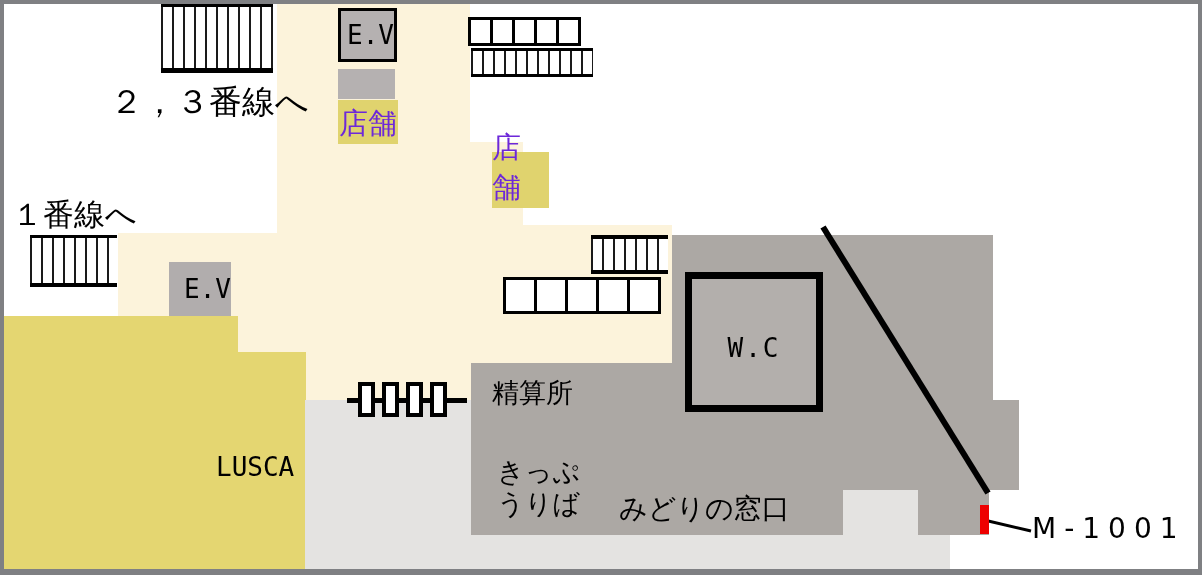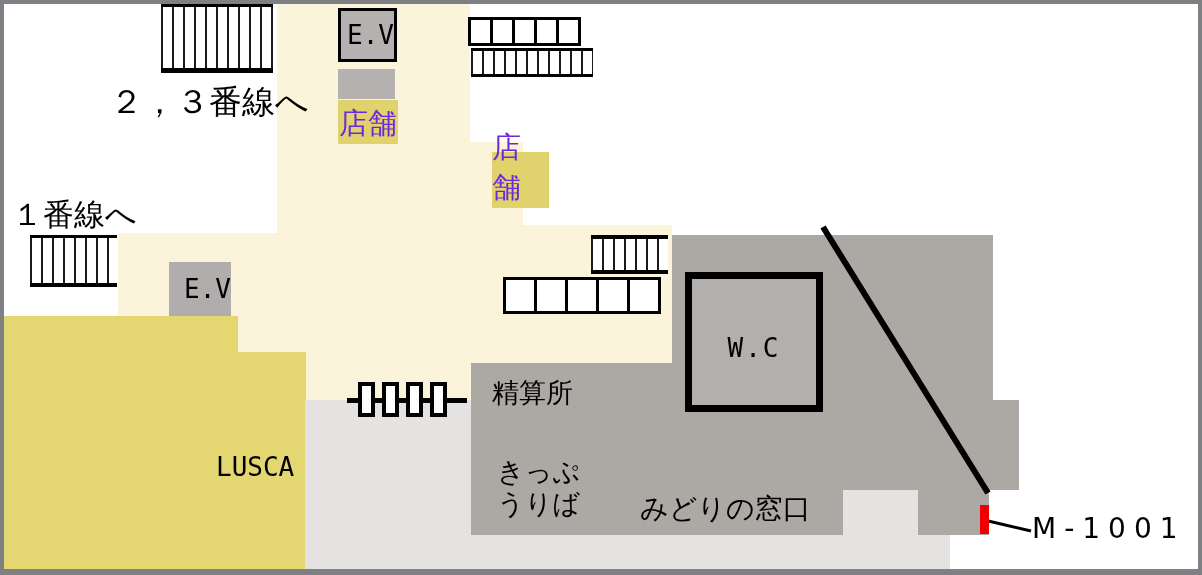--- a/index.html
+++ b/index.html
@@ -116,17 +116,17 @@
 
   <div class="abs z35" style="left:980px;top:505px;width:9px;height:29px;background:#EE0000;"></div>
 
   <div class="abs label z40" style="left:110px;top:80px;font-size:33px;">２，３番線へ</div>
   <div class="abs label z40" style="left:12px;top:194px;font-size:31px;">１番線へ</div>
   <div class="abs label z40" style="left:492px;top:375px;font-size:27px;">精算所</div>
   <div class="abs label z40" style="left:497px;top:456px;font-size:27px;line-height:32px;">
     <div>きっぷ</div>
     <div>うりば</div>
   </div>
-  <div class="abs label z40" style="left:640px;top:490px;font-size:28px;">みどりの窓口</div>
+  <div class="abs label z40" style="left:619px;top:490px;font-size:28px;">みどりの窓口</div>
   <div class="abs label z40" style="left:1032px;top:512px;font-size:28px;letter-spacing:8px;">M-1001</div>
 
   <div id="frame" class="abs"></div>
 </div>
 
 </body></html>

